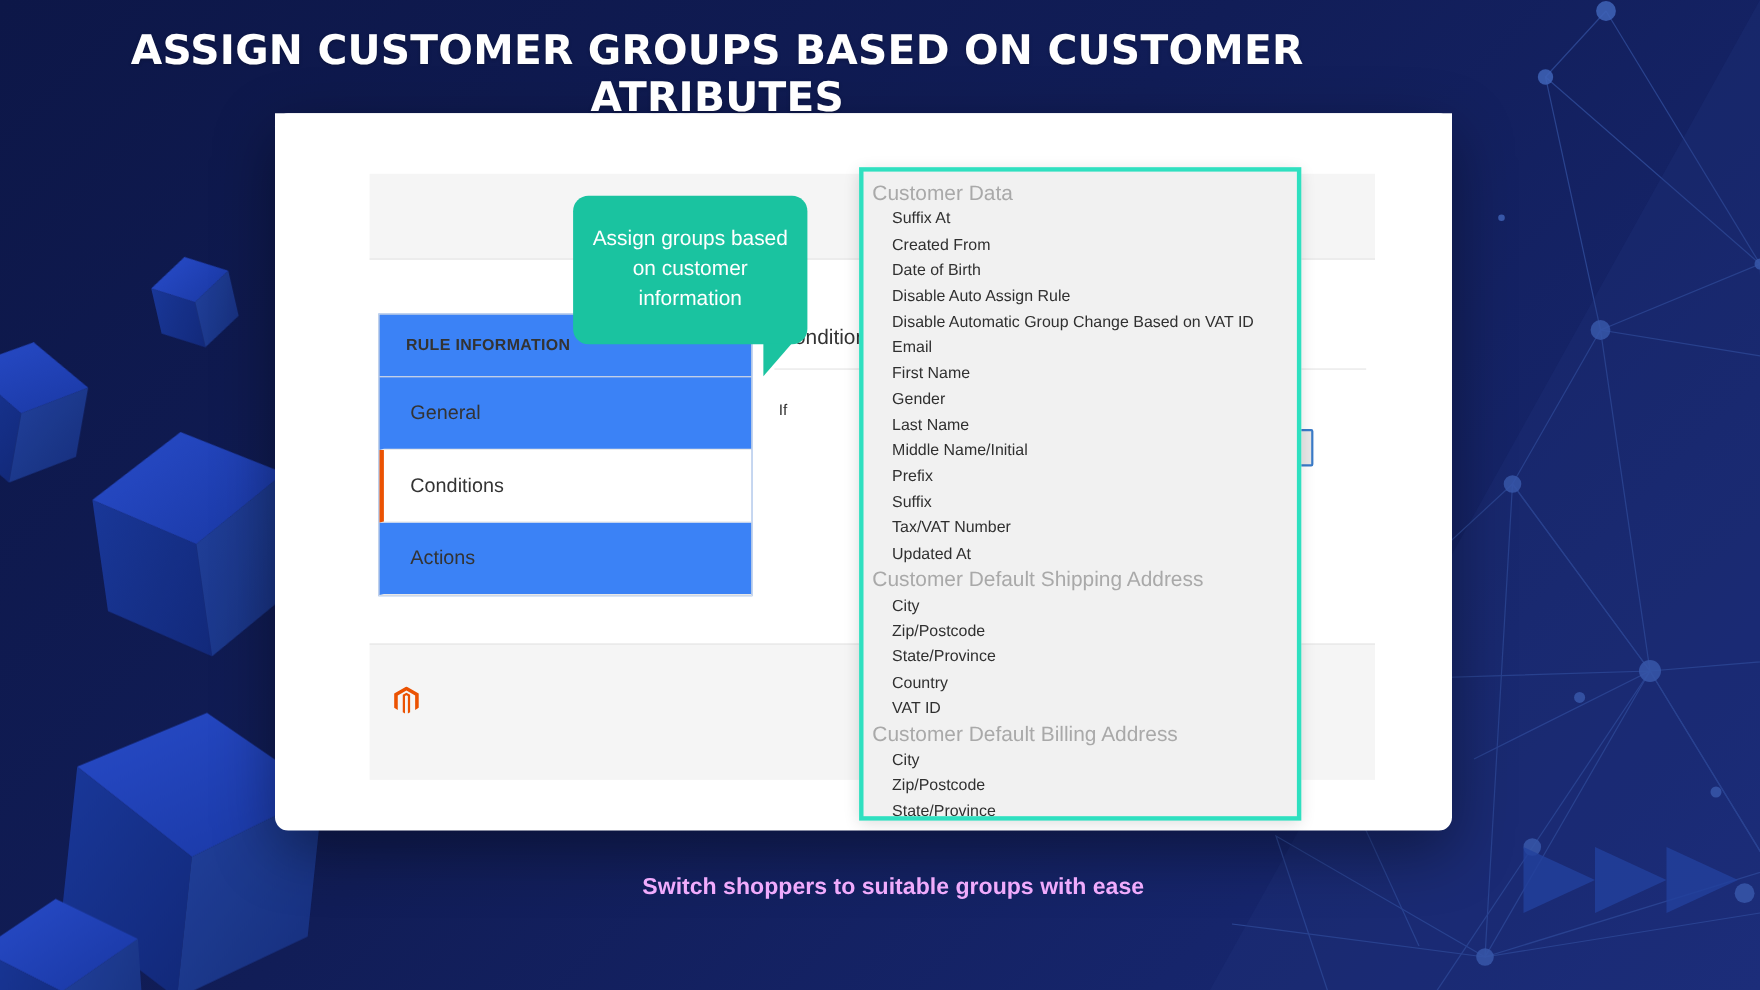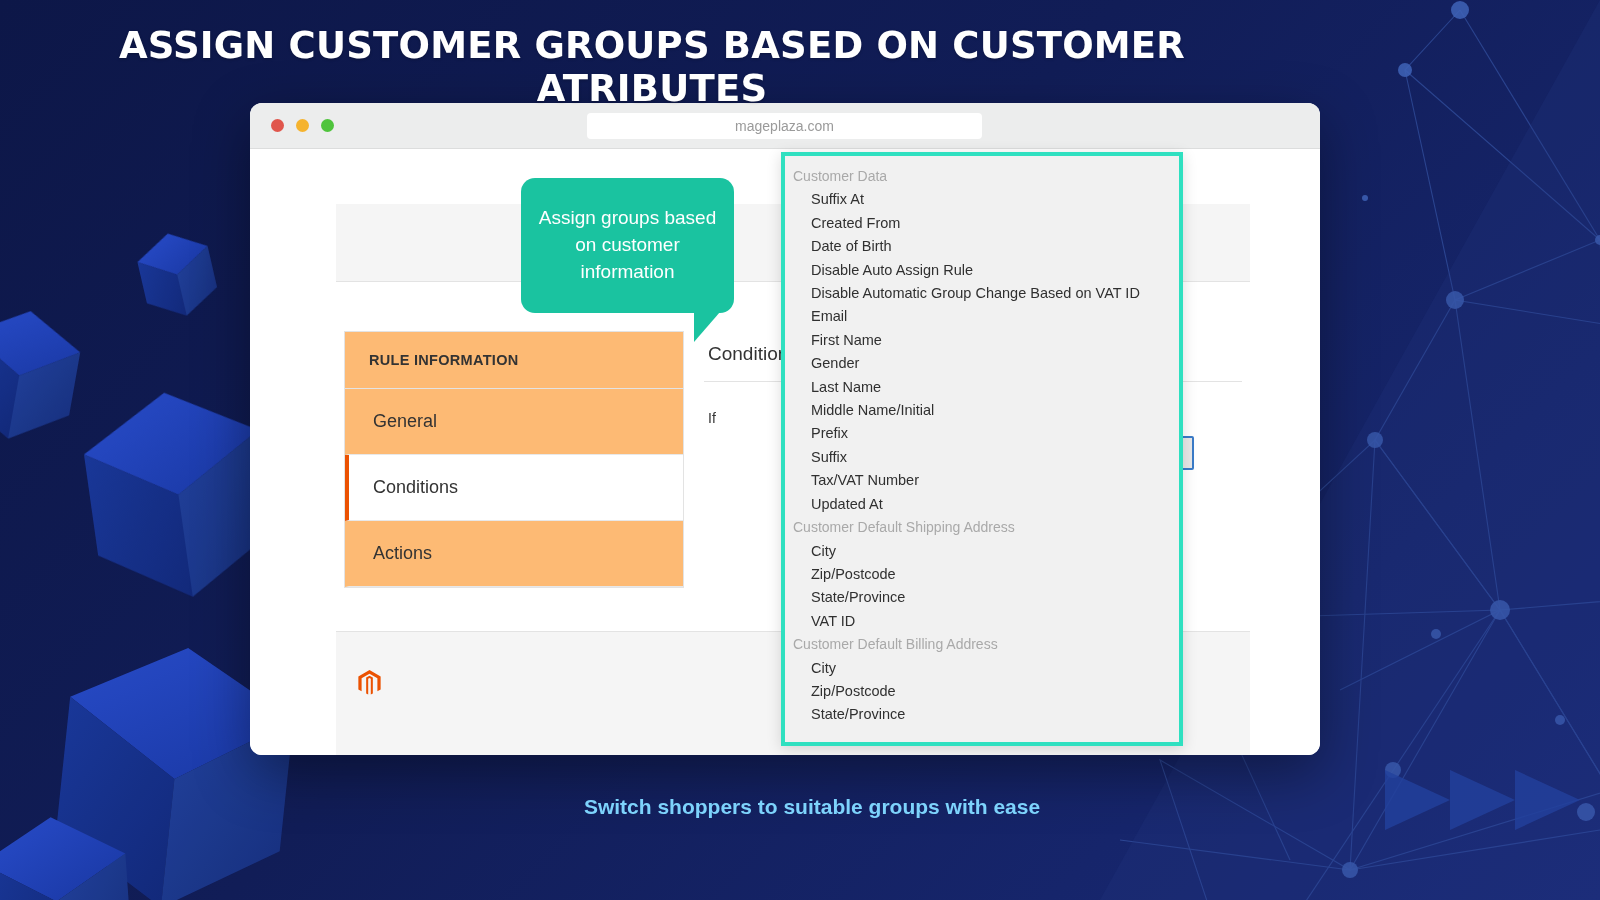--- a/index.html
+++ b/index.html
@@ -39,21 +39,21 @@
     z-index: 20;
   }
 
   
   #caption {
     position: absolute;
     top: 795px;
     left: 0;
     width: 1600px;
     text-align: center;
-    color: #7dd3fc;
+    color: #f0abfc;
     font-size: 21px;
     font-weight: bold;
     z-index: 20;
     padding-left: 24px;
   }
 
   
   #browser-window {
     position: absolute;
     left: 250px;
@@ -128,21 +128,21 @@
     left: 0; top: 162px;
     width: 914px; height: 300px;
     background: #ffffff;
   }
 
   
   #rule-nav {
     position: absolute;
     left: 8px; top: 8px;
     width: 340px;
-    background: #fdba74;
+    background: #3b82f6;
     border: 1px solid #e3e3e3;
   }
   #rule-nav-title {
     padding: 20px 24px;
     font-size: 14.5px;
     font-weight: bold;
     color: #333333;
     letter-spacing: 0.3px;
     border-bottom: 1px solid #e3e3e3;
   }
@@ -208,21 +208,21 @@
     width: 402px;
     height: 594px;
     background: #f1f1f1;
     border: 4px solid #2fe0c0;
     overflow: hidden;
     z-index: 40;
     box-shadow: 0 3px 14px rgba(0,0,0,0.14);
   }
   #dropdown-list { padding: 9px 0 0 0; }
   .opt-group {
-    font-size: 14px;
+    font-size: 19px;
     color: #a9a9a9;
     padding: 1px 0 1px 8px;
     line-height: 21.4px;
     white-space: nowrap;
   }
   .opt-item {
     font-size: 14.5px;
     color: #303030;
     padding: 1px 0 1px 26px;
     line-height: 21.4px;
@@ -347,30 +347,20 @@
     </g>
 
     <polygon points="1600,0 1600,900 1100,900" fill="#22357e" opacity="0.26"></polygon>
   </svg>
 </div>
 
 <div id="headline">ASSIGN CUSTOMER GROUPS BASED ON CUSTOMER ATRIBUTES</div>
 
 <div id="browser-window">
 
-  <div id="browser-chrome">
-    <div class="traffic-lights">
-      <div class="dot red"></div>
-      <div class="dot amber"></div>
-      <div class="dot green"></div>
-    </div>
-    <div id="url-bar">
-      <span>mageplaza.com</span>
-    </div>
-  </div>
 
   <div id="admin-body">
     <div id="admin-canvas">
 
       <div id="page-toolbar"></div>
 
       <div id="content-region">
 
         <div id="rule-nav">
           <div id="rule-nav-title">RULE INFORMATION</div>
@@ -413,20 +403,21 @@
       <div class="opt-item">Last Name</div>
       <div class="opt-item">Middle Name/Initial</div>
       <div class="opt-item">Prefix</div>
       <div class="opt-item">Suffix</div>
       <div class="opt-item">Tax/VAT Number</div>
       <div class="opt-item">Updated At</div>
       <div class="opt-group">Customer Default Shipping Address</div>
       <div class="opt-item">City</div>
       <div class="opt-item">Zip/Postcode</div>
       <div class="opt-item">State/Province</div>
+      <div class="opt-item">Country</div>
       <div class="opt-item">VAT ID</div>
       <div class="opt-group">Customer Default Billing Address</div>
       <div class="opt-item">City</div>
       <div class="opt-item">Zip/Postcode</div>
       <div class="opt-item">State/Province</div>
     </div>
 </div>
 
 <div id="callout">
   <div id="callout-body">Assign groups based on customer information</div>

